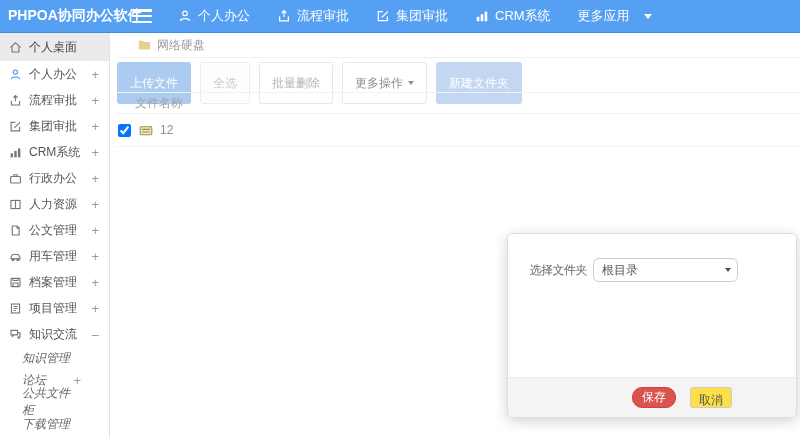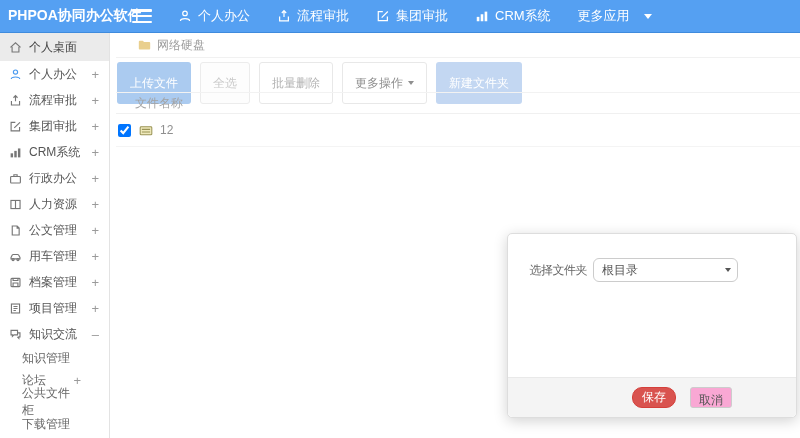--- a/index.html
+++ b/index.html
@@ -22,21 +22,21 @@
   .sidebar { position:absolute; left:0; top:33px; width:110px; height:405px;
              background:#fff; border-right:1px solid #e3e3e3; }
   .side-active { height:28px; background:#ebebeb; display:flex; align-items:center; gap:7px;
                  padding-left:9px; font-size:12px; color:#444; cursor:pointer; }
   .side-item { height:26px; display:flex; align-items:center; gap:7px; padding:0 10px 0 9px;
                font-size:12px; color:#555; cursor:pointer; }
   .side-item .lbl { flex:1; }
   .side-item .plus { color:#9a9a9a; font-size:13px; }
   .side-sub { padding-left:22px; }
   .side-sub .sub-item { height:22px; display:flex; align-items:center; font-size:12px; color:#666; cursor:pointer; padding-right:28px; }
-  .sub-item .lbl { flex:1; }
+  .sub-item .lbl { flex:1;font-style:italic; }
   .ic { width:13px; height:13px; flex:none; color:#777; }
   .ic-blue { color:#4a9af0; }
 
   
   .main { position:absolute; left:116px; top:33px; right:0; bottom:0; background:#fff; }
   .breadcrumb { height:25px; display:flex; align-items:center; gap:5px; padding-left:21px;
                 font-size:12px; color:#9b9b9b; border-bottom:1px solid #f1f1f1; }
   .toolbar { position:absolute; left:1px; top:29px; display:flex; gap:9px; }
   .btn { height:42px; font-size:12px; border-radius:3px; display:inline-flex; align-items:center;
          justify-content:center; padding:0 12px; cursor:pointer; border:1px solid transparent; white-space:nowrap; }
@@ -67,21 +67,21 @@
   .select-wrap { position:relative; width:145px; height:24px; }
   .select-wrap select { width:100%; height:100%; font-size:12px; color:#555; border:1px solid #ccc; border-radius:6px;
                         background:#fff; appearance:none; -webkit-appearance:none; padding:0 18px 0 8px;
                         font-family:"Liberation Sans","DejaVu Sans",sans-serif; }
   .select-wrap .sel-caret { position:absolute; right:7px; top:10px; width:0; height:0; pointer-events:none;
                             border-left:3.5px solid transparent; border-right:3.5px solid transparent; border-top:4.5px solid #555; }
   .modal-foot { position:absolute; left:0; right:0; bottom:0; height:40px; background:#f4f4f4;
                 border-top:1px solid #e9e9e9; border-radius:0 0 5px 5px;
                 display:flex; align-items:center; justify-content:flex-end; gap:14px; padding-right:64px; }
   .btn-save { height:21px; padding:0 9px; font-size:12px; color:#fff; background:#d9534f; border:1px solid #d43f3a; border-radius:10px; cursor:pointer; }
-  .btn-cancel { height:21px; padding:4px 8px; font-size:12px; color:#555; background:#f9a8d4; border:1px solid #ccc; border-radius:3px; cursor:pointer; }
+  .btn-cancel { height:21px; padding:4px 8px; font-size:12px; color:#555; background:#fde047; border:1px solid #ccc; border-radius:3px; cursor:pointer; }
 </style>
 </head>
 <body>
 
 <div id="app">
 
   <div class="topbar">
     <div class="brand">PHPOA协同办公软件</div>
 
     <div class="hamburger">

